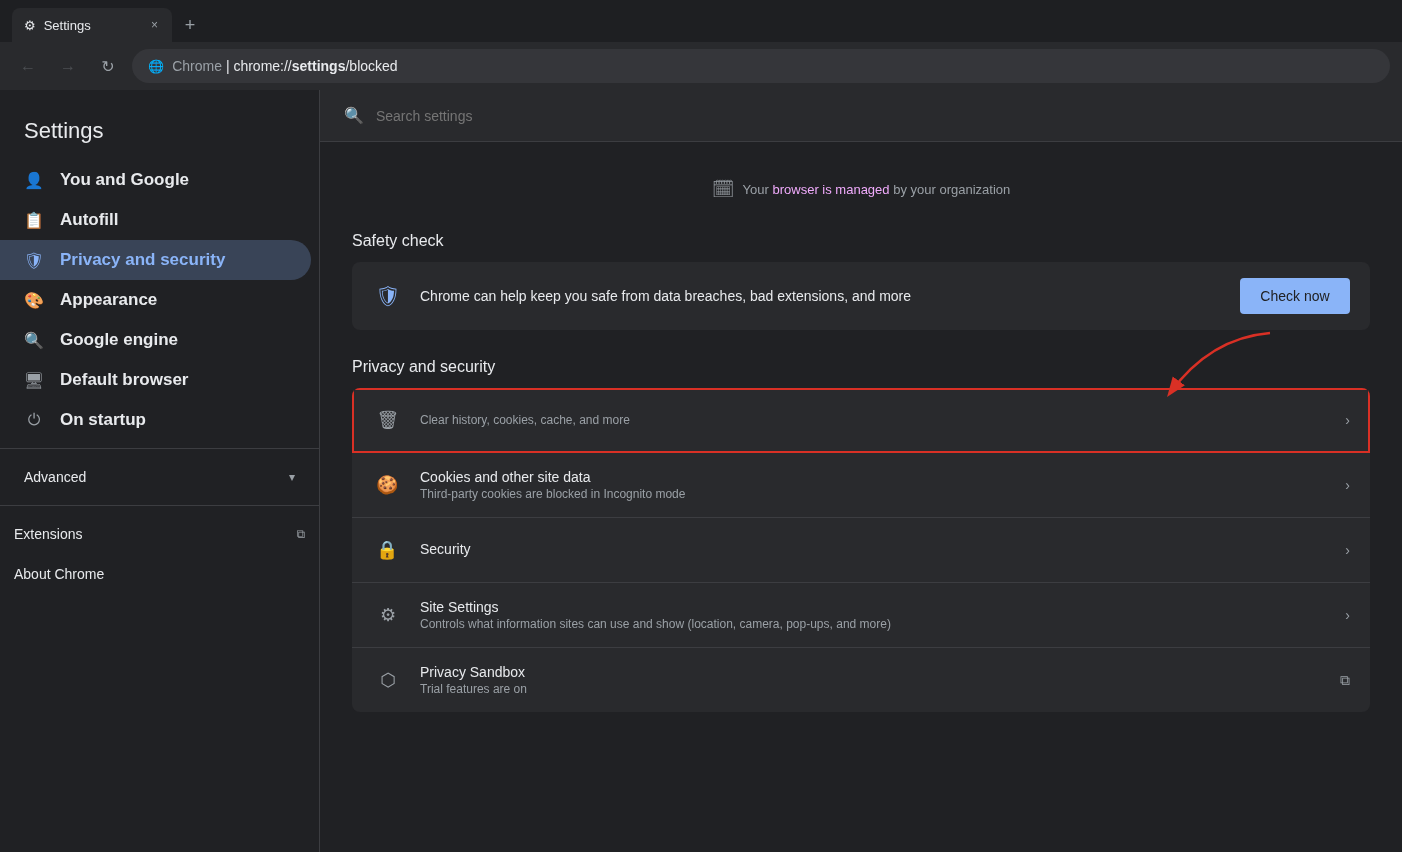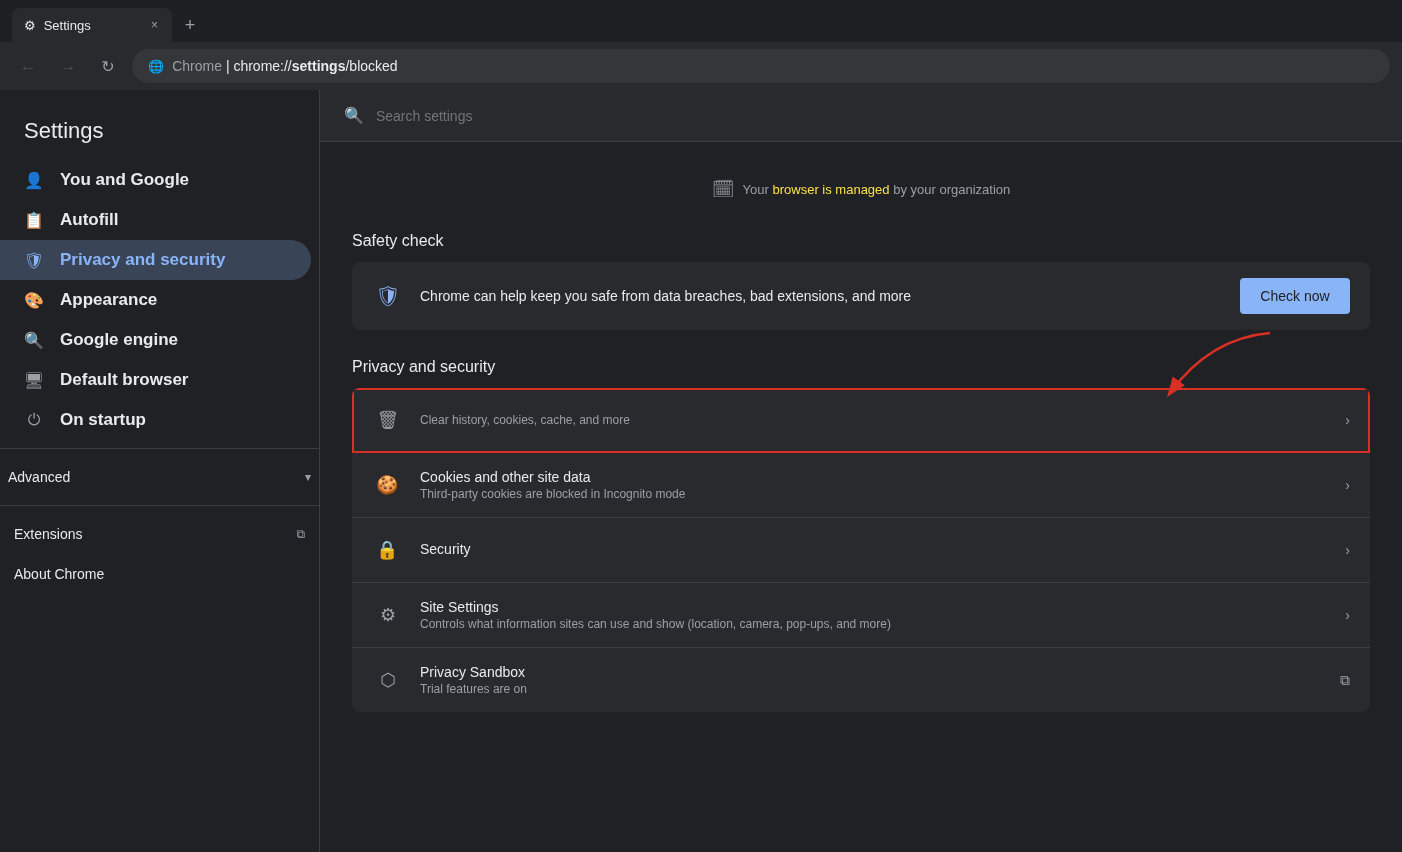--- a/index.html
+++ b/index.html
@@ -28,21 +28,21 @@
 
     
     .sidebar { width: 320px; min-width: 320px; background: #202124; padding: 16px 0; overflow-y: auto; border-right: 1px solid #3c3d41; }
     .sidebar-header { font-size: 22px; font-weight: 400; color: #e8eaed; padding: 12px 24px 16px; }
     .sidebar-item { display: flex; align-items: center; gap: 16px; padding: 10px 24px; cursor: pointer; border-radius: 0 24px 24px 0; margin-right: 8px; }
     .sidebar-item.active { background: #394457; }
     .sidebar-item .item-icon { width: 20px; height: 20px; display: flex; align-items: center; justify-content: center; color: #9aa0a6; font-size: 16px; flex-shrink: 0; }
     .sidebar-item.active .item-icon { color: #8ab4f8; }
     .sidebar-item .item-label { font-size: 17px; color: #e8eaed; font-weight: bold; }
     .sidebar-item.active .item-label { color: #8ab4f8; }
-    .sidebar-advanced { display: flex; align-items: center; justify-content: space-between; padding: 12px 8px; cursor: pointer; }
+    .sidebar-advanced { display: flex; align-items: center; justify-content: space-between; padding: 12px 24px; cursor: pointer; }
     .sidebar-advanced .adv-label { font-size: 14px; color: #e8eaed; font-weight: 500; }
     .sidebar-advanced .adv-arrow { color: #9aa0a6; font-size: 12px; }
     .sidebar-link { display: flex; align-items: center; justify-content: space-between; padding: 12px 14px; cursor: pointer; }
     .sidebar-link .link-label { font-size: 14px; color: #e8eaed; }
     .sidebar-link .ext-icon { color: #9aa0a6; font-size: 12px; }
     .sidebar-divider { height: 1px; background: #3c3d41; margin: 8px 0; }
 
     
     .content { flex: 1; overflow-y: auto; background: #202124; }
 
@@ -50,21 +50,21 @@
     .search-bar { display: flex; align-items: center; gap: 12px; padding: 16px 24px; background: #292a2d; border-bottom: 1px solid #3c3d41; }
     .search-icon { color: #9aa0a6; font-size: 16px; }
     .search-input { background: transparent; border: none; outline: none; color: #9aa0a6; font-size: 14px; flex: 1; }
 
     
     .content-body { padding: 24px 32px; }
 
     
     .managed-banner { display: flex; align-items: center; justify-content: center; gap: 8px; padding: 12px; margin-bottom: 20px; color: #9aa0a6; font-size: 13px; }
     .managed-icon { font-size: 18px; color: #9aa0a6; }
-    .managed-link { color: #fde047; cursor: pointer; text-decoration: none; }
+    .managed-link { color: #f0abfc; cursor: pointer; text-decoration: none; }
 
     
     .section-title { font-size: 16px; font-weight: 500; color: #e8eaed; margin-bottom: 12px; }
 
     
     .safety-check-card { background: #292a2d; border-radius: 8px; padding: 16px 20px; display: flex; align-items: center; gap: 16px; margin-bottom: 28px; }
     .safety-icon { width: 32px; height: 32px; display: flex; align-items: center; justify-content: center; color: #8ab4f8; font-size: 20px; flex-shrink: 0; }
     .safety-text { flex: 1; font-size: 14px; color: #e8eaed; }
     .check-now-btn { background: #8ab4f8; color: #202124; border: none; border-radius: 4px; padding: 8px 20px; font-size: 14px; font-weight: 500; cursor: pointer; white-space: nowrap; min-width: 110px; height: 36px; }
 

